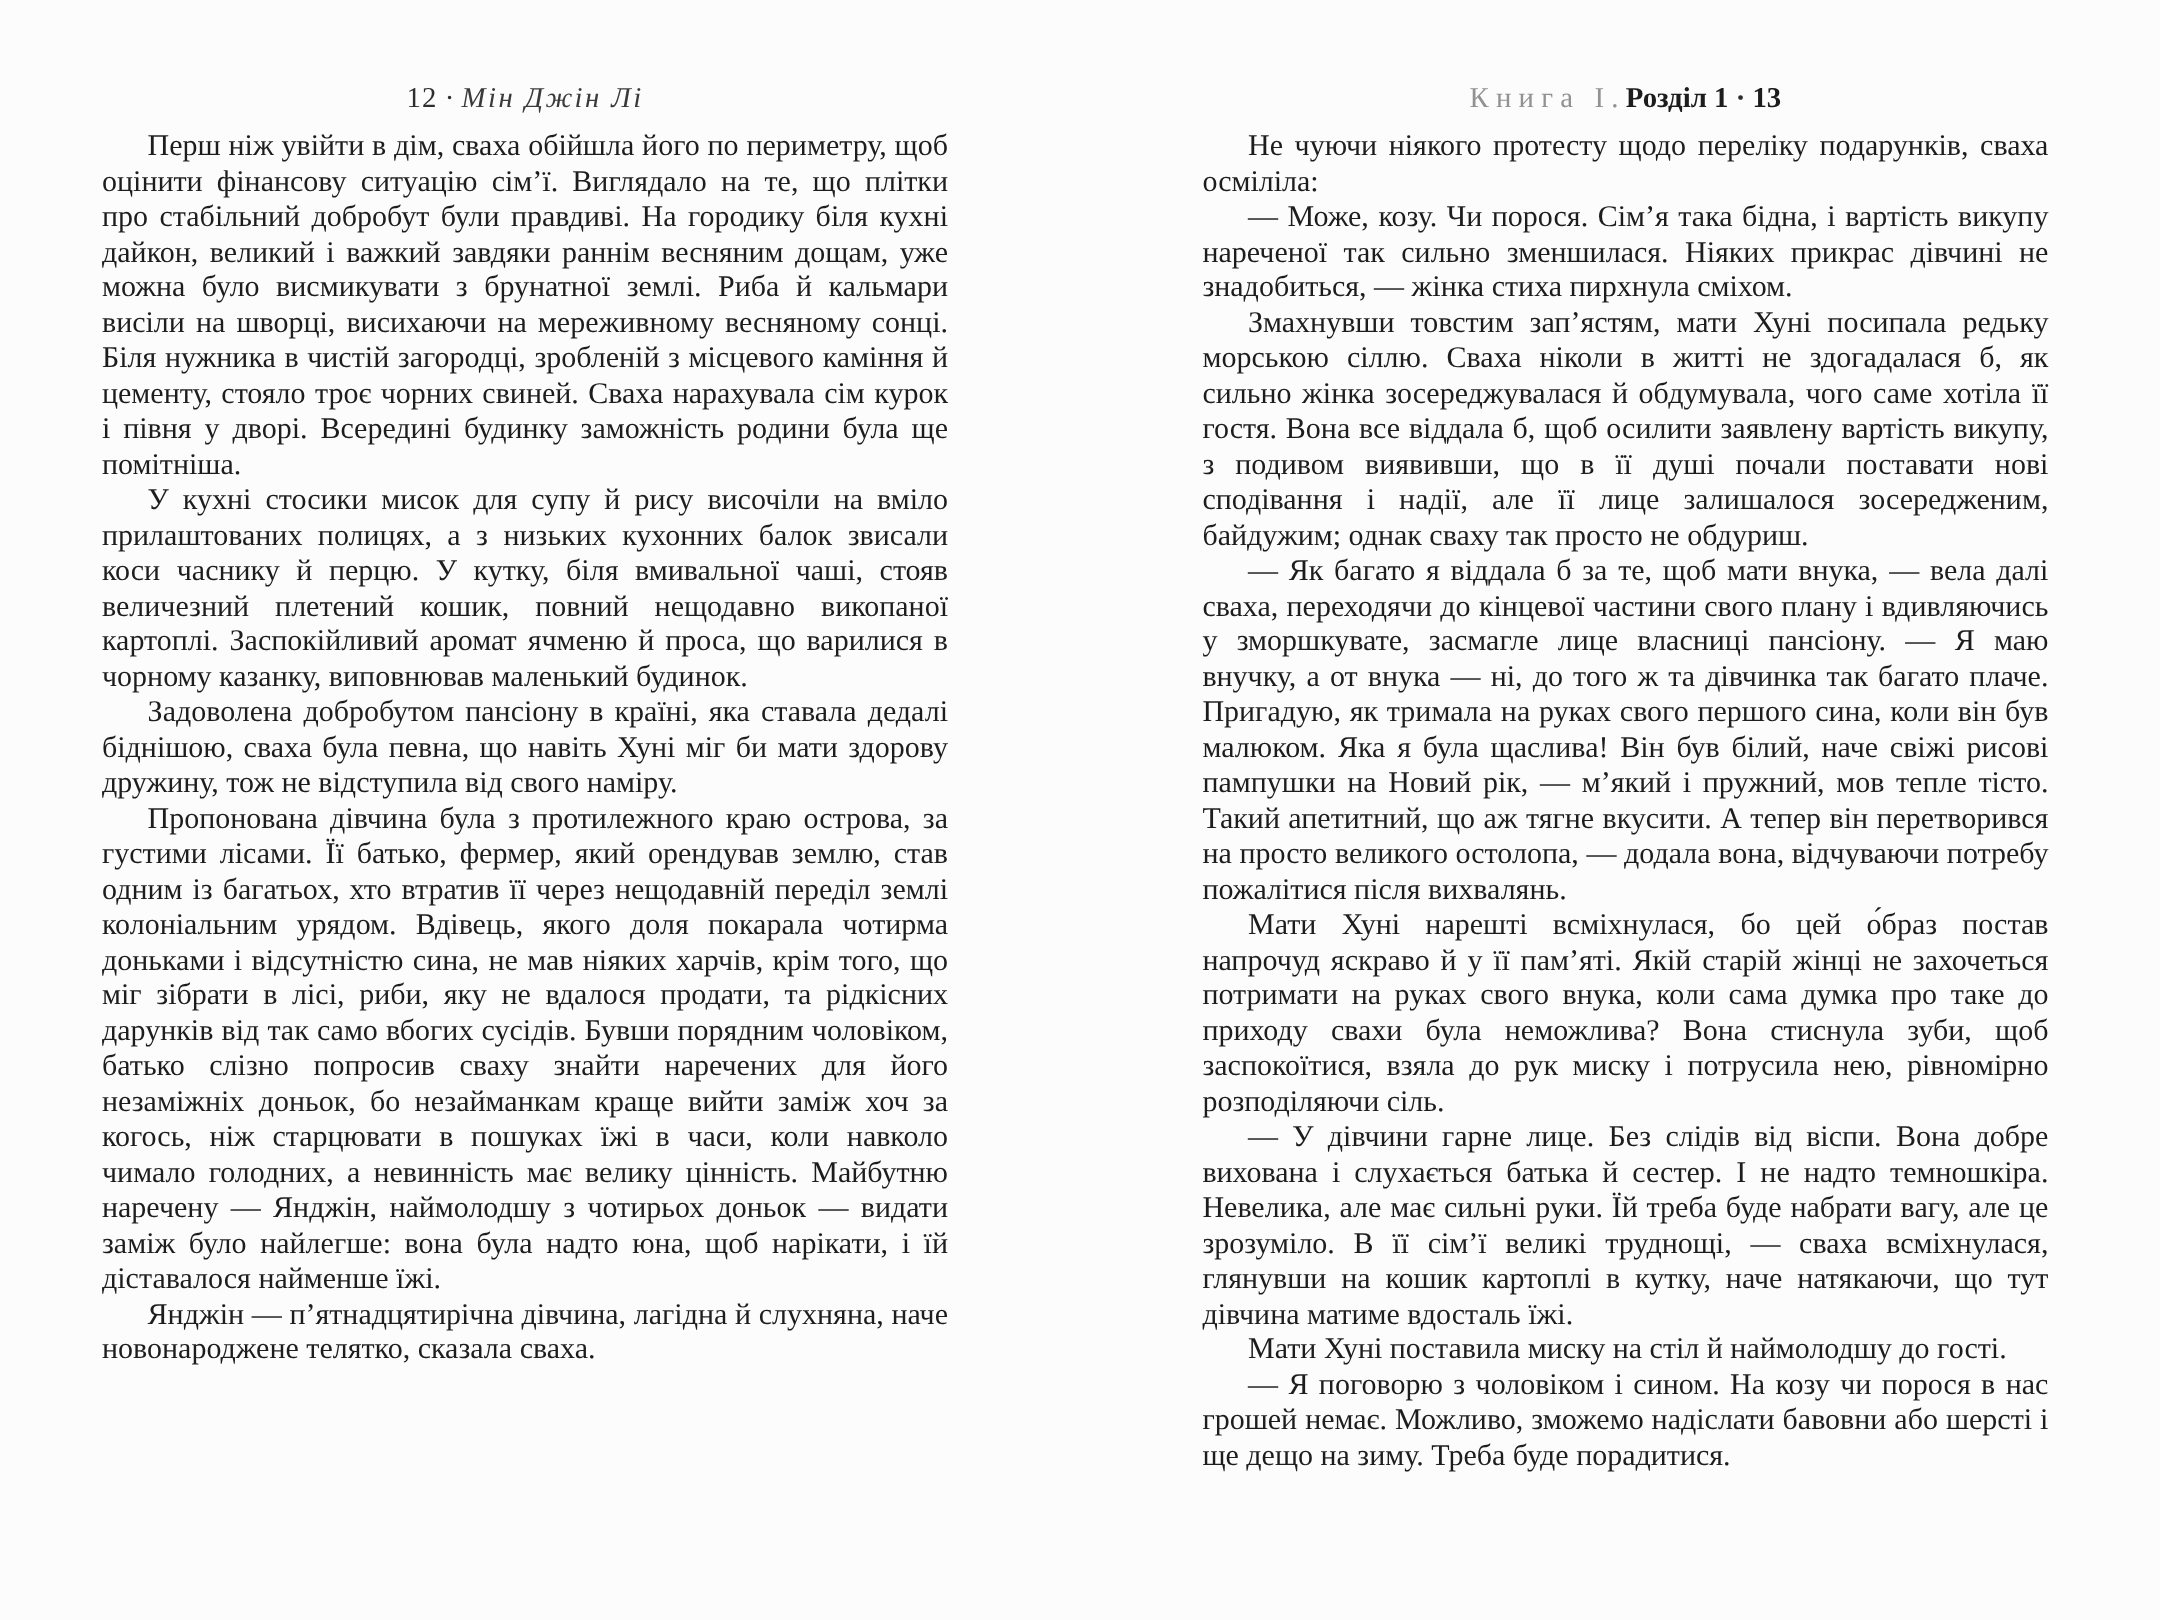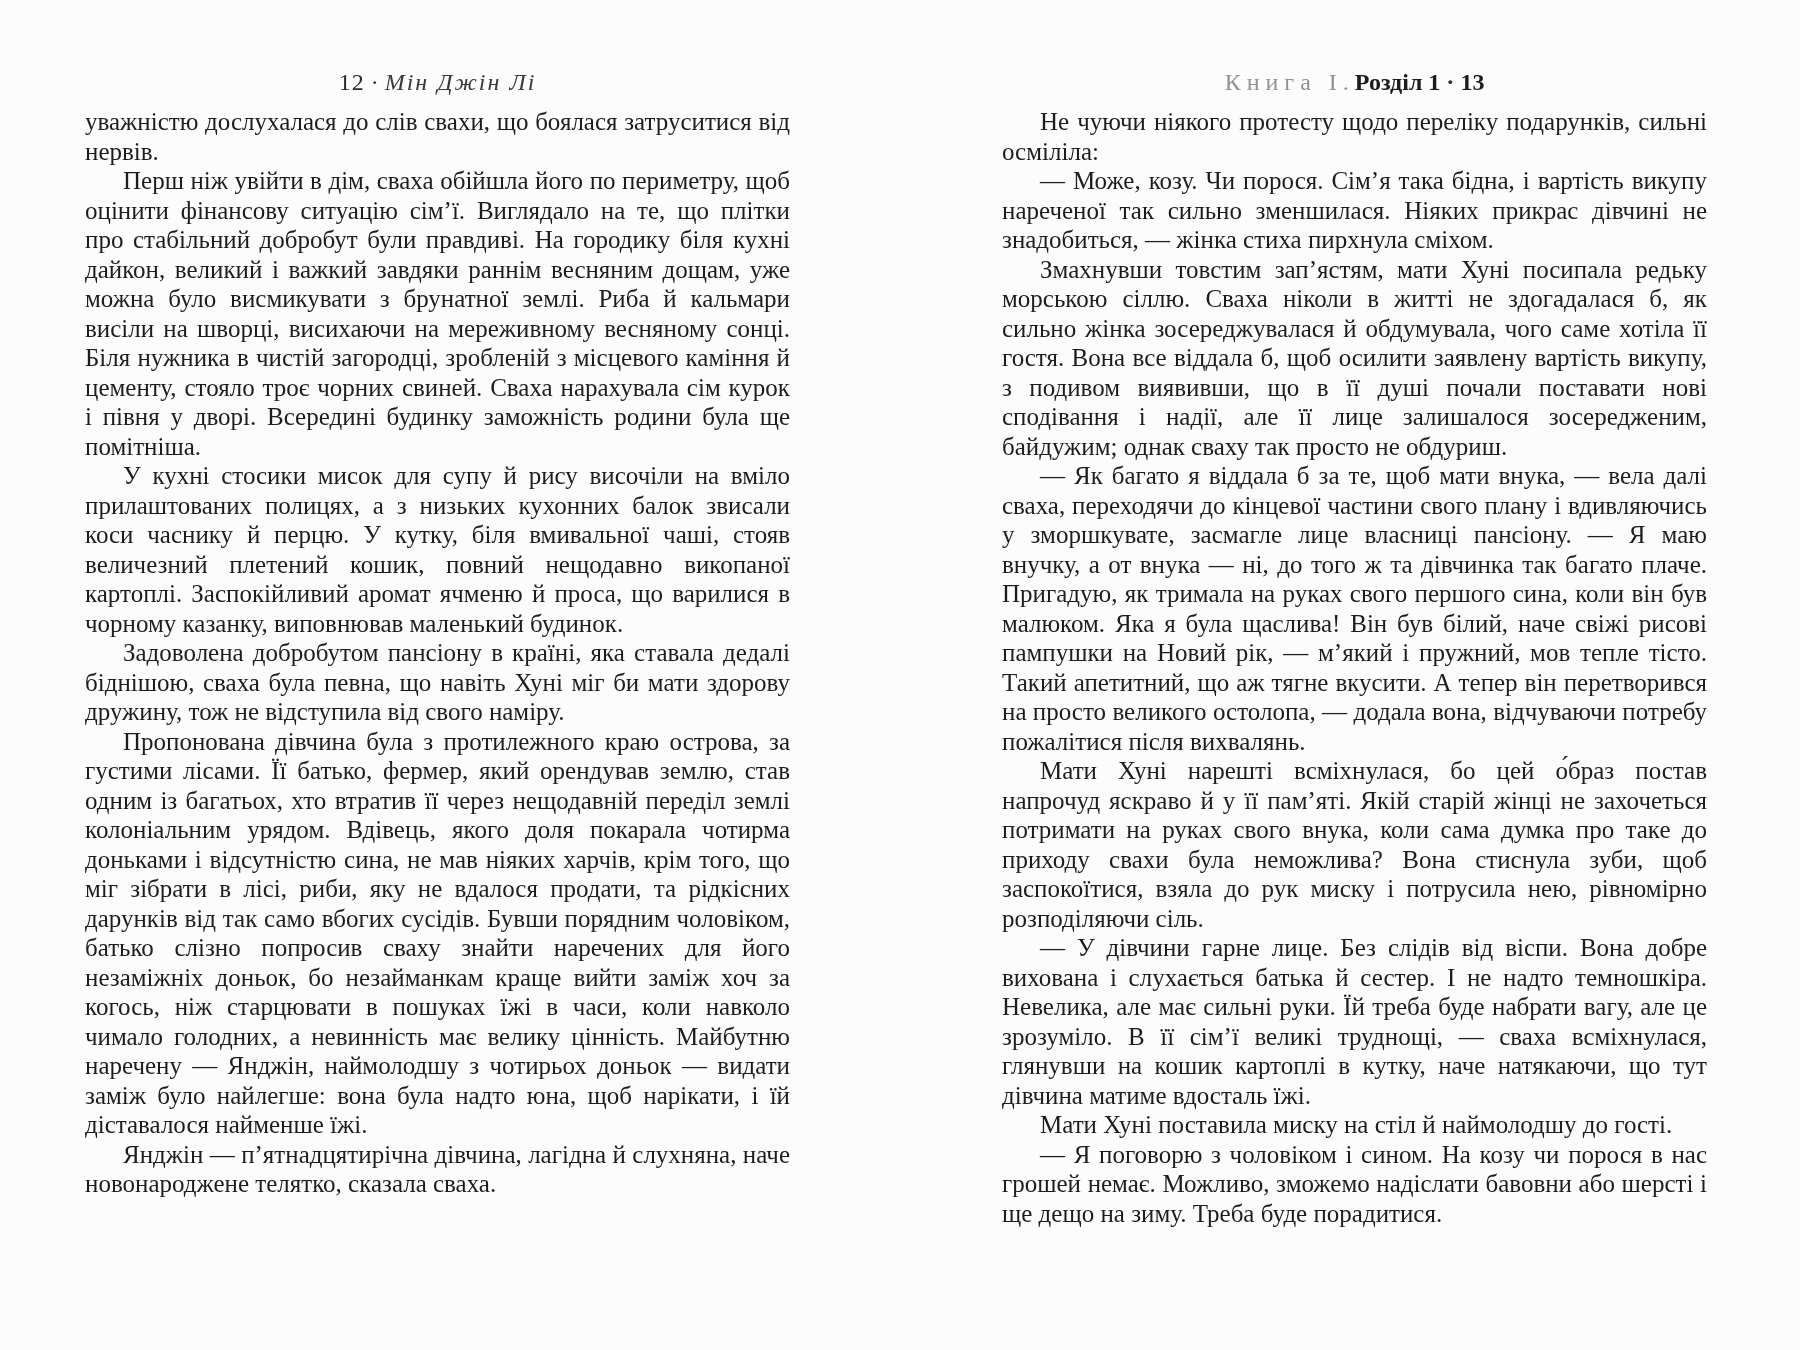--- a/index.html
+++ b/index.html
@@ -84,35 +84,34 @@
 </head>
 <body>
 
 <div class="spread">
 
   <div class="page page-left">
     <div class="running-header">
       <span class="pageno">12</span><span class="dot">·</span><span class="author">Мін Джін Лі</span>
     </div>
     <div class="page-body">
-      <p class="noindent">уважністю дослухалася до слів свахи, що боялася затруситися від нервів.</p>
       <p>Перш ніж увійти в дім, сваха обійшла його по периметру, щоб оцінити фінансову ситуацію сім’ї. Виглядало на те, що плітки про стабільний добробут були правдиві. На городику біля кухні дайкон, великий і важкий завдяки раннім весняним дощам, уже можна було висмикувати з брунатної землі. Риба й кальмари висіли на шворці, висихаючи на мереживному весняному сонці. Біля нужника в чистій загородці, зробленій з місцевого каміння й цементу, стояло троє чорних свиней. Сваха нарахувала сім курок і півня у дворі. Всередині будинку заможність родини була ще помітніша.</p>
       <p>У кухні стосики мисок для супу й рису височіли на вміло прилаштованих полицях, а з низьких кухонних балок звисали коси часнику й перцю. У кутку, біля вмивальної чаші, стояв величезний плетений кошик, повний нещодавно викопаної картоплі. Заспокійливий аромат ячменю й проса, що варилися в чорному казанку, виповнював маленький будинок.</p>
       <p>Задоволена добробутом пансіону в країні, яка ставала дедалі біднішою, сваха була певна, що навіть Хуні міг би мати здорову дружину, тож не відступила від свого наміру.</p>
       <p>Пропонована дівчина була з протилежного краю острова, за густими лісами. Її батько, фермер, який орендував землю, став одним із багатьох, хто втратив її через нещодавній переділ землі колоніальним урядом. Вдівець, якого доля покарала чотирма доньками і відсутністю сина, не мав ніяких харчів, крім того, що міг зібрати в лісі, риби, яку не вдалося продати, та рідкісних дарунків від так само вбогих сусідів. Бувши порядним чоловіком, батько слізно попросив сваху знайти наречених для його незаміжніх доньок, бо незайманкам краще вийти заміж хоч за когось, ніж старцювати в пошуках їжі в часи, коли навколо чимало голодних, а невинність має велику цінність. Майбутню наречену — Янджін, наймолодшу з чотирьох доньок — видати заміж було найлегше: вона була надто юна, щоб нарікати, і їй діставалося найменше їжі.</p>
       <p>Янджін — п’ятнадцятирічна дівчина, лагідна й слухняна, наче новонароджене телятко, сказала сваха.</p>
     </div>
   </div>
 
   <div class="page page-right">
     <div class="running-header">
       <span class="book-label">Книга I.</span><span class="chapter-label"><span>Розділ 1</span><span class="dot">·</span><span>13</span></span>
     </div>
     <div class="page-body">
-      <p>Не чуючи ніякого протесту щодо переліку подарунків, сильні осміліла:</p>
+      <p>Не чуючи ніякого протесту щодо переліку подарунків, сваха осміліла:</p>
       <p>— Може, козу. Чи порося. Сім’я така бідна, і вартість викупу нареченої так сильно зменшилася. Ніяких прикрас дівчині не знадобиться, — жінка стиха пирхнула сміхом.</p>
       <p>Змахнувши товстим зап’ястям, мати Хуні посипала редьку морською сіллю. Сваха ніколи в житті не здогадалася б, як сильно жінка зосереджувалася й обдумувала, чого саме хотіла її гостя. Вона все віддала б, щоб осилити заявлену вартість викупу, з подивом виявивши, що в її душі почали поставати нові сподівання і надії, але її лице залишалося зосередженим, байдужим; однак сваху так просто не обдуриш.</p>
       <p>— Як багато я віддала б за те, щоб мати внука, — вела далі сваха, переходячи до кінцевої частини свого плану і вдивляючись у зморшкувате, засмагле лице власниці пансіону. — Я маю внучку, а от внука — ні, до того ж та дівчинка так багато плаче. Пригадую, як тримала на руках свого першого сина, коли він був малюком. Яка я була щаслива! Він був білий, наче свіжі рисові пампушки на Новий рік, — м’який і пружний, мов тепле тісто. Такий апетитний, що аж тягне вкусити. А тепер він перетворився на просто великого остолопа, — додала вона, відчуваючи потребу пожалітися після вихвалянь.</p>
       <p>Мати Хуні нарешті всміхнулася, бо цей о́браз постав напрочуд яскраво й у її пам’яті. Якій старій жінці не захочеться потримати на руках свого внука, коли сама думка про таке до приходу свахи була неможлива? Вона стиснула зуби, щоб заспокоїтися, взяла до рук миску і потрусила нею, рівномірно розподіляючи сіль.</p>
       <p>— У дівчини гарне лице. Без слідів від віспи. Вона добре вихована і слухається батька й сестер. І не надто темношкіра. Невелика, але має сильні руки. Їй треба буде набрати вагу, але це зрозуміло. В її сім’ї великі труднощі, — сваха всміхнулася, глянувши на кошик картоплі в кутку, наче натякаючи, що тут дівчина матиме вдосталь їжі.</p>
       <p>Мати Хуні поставила миску на стіл й наймолодшу до гості.</p>
       <p>— Я поговорю з чоловіком і сином. На козу чи порося в нас грошей немає. Можливо, зможемо надіслати бавовни або шерсті і ще дещо на зиму. Треба буде порадитися.</p>
     </div>
   </div>
 

